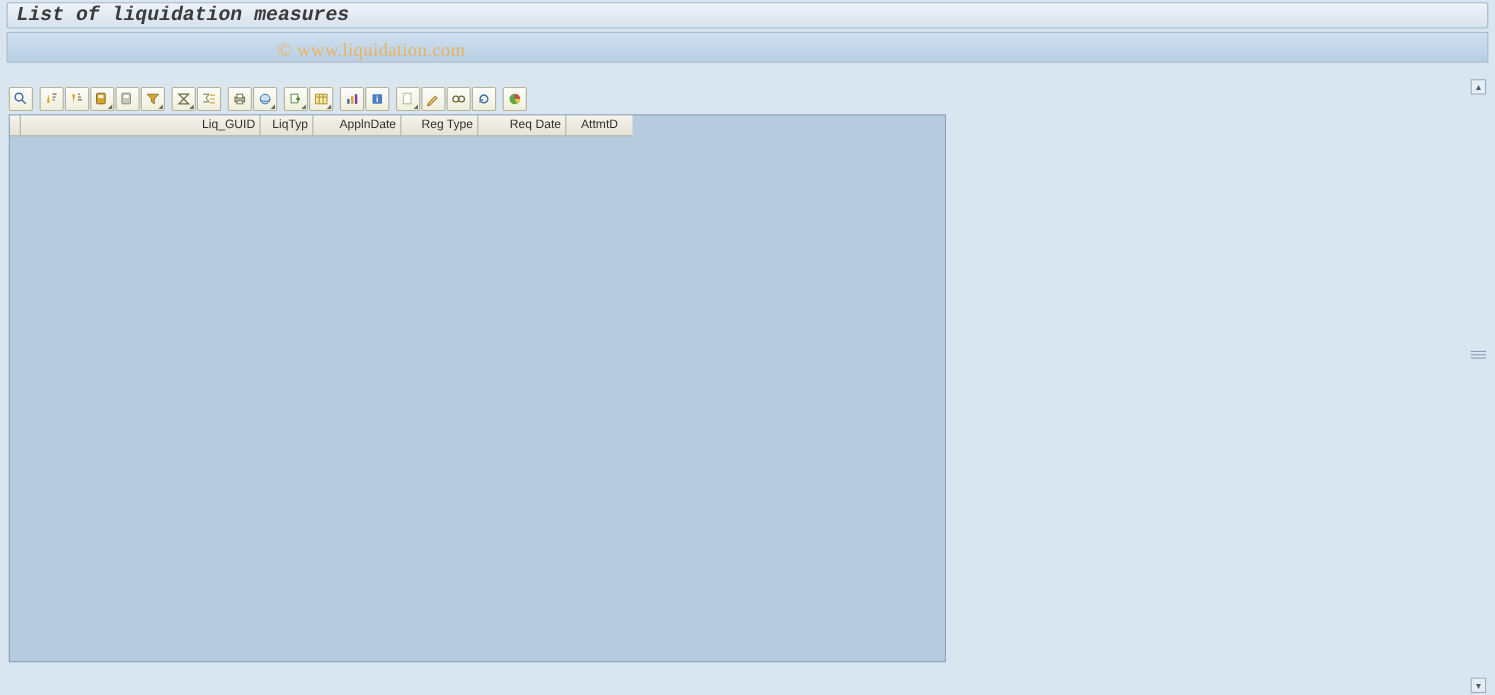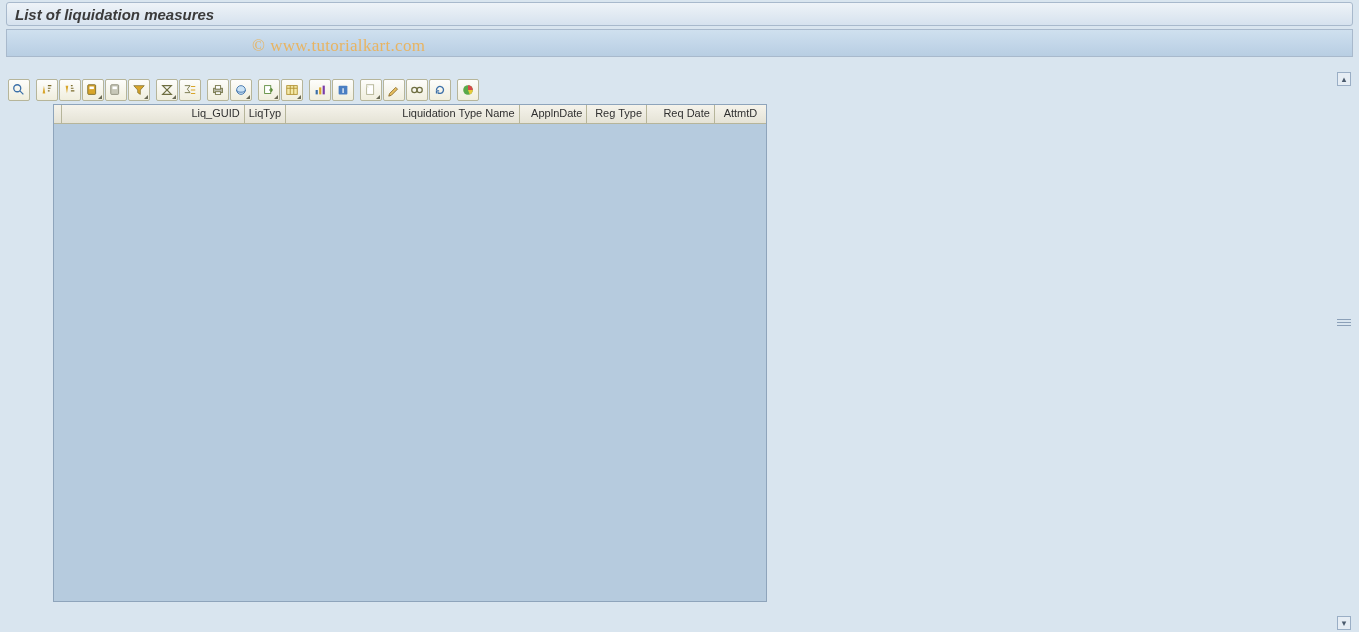--- a/index.html
+++ b/index.html
@@ -19,22 +19,23 @@
   background: linear-gradient(#eef3f8, #d6e2ee);
   border: 1px solid #a8b9cc;
   border-radius: 3px;
   padding-left: 8px;
   display: flex;
   align-items: center;
 }
 .title-bar-text {
   font-style: italic;
   font-weight: bold;
-  font-size: 15px;
+  font-size: 18px;
   color: #3b3b3b;
+  font-family: Liberation Mono, monospace;
 }
 .sub-bar {
   position: absolute;
   top: 29px; left: 6px; right: 6px;
   height: 28px;
   background: linear-gradient(#cfe0ef, #b8cee3);
   border: 1px solid #a8b9cc;
 }
 .watermark {
   position: absolute;
@@ -107,25 +108,24 @@
 .dd-corner {
   position: absolute;
   right: 1px; bottom: 1px;
   width: 0; height: 0;
   border-left: 4px solid transparent;
   border-bottom: 4px solid #6a6a55;
 }
 .grid-area {
   position: absolute;
   top: 104px; left: 8px;
-  width: 714px;
+  width: 852px;
   bottom: 30px;
   background: #b6cbde;
   border: 1px solid #8ea4bb;
-  margin-left: 45px;
 }
 .grid-header {
   display: flex;
   height: 19px;
 }
 .gh {
   background: linear-gradient(#f5f3eb, #e5e3d6);
   border-right: 1px solid #b6b59a;
   border-bottom: 1px solid #b6b59a;
   font-size: 11px;
@@ -146,21 +146,21 @@
 <body>
 
 <div class="title-bar">
   <span class="title-bar-text">List of liquidation measures</span>
 </div>
 
 <div class="sub-bar"></div>
 
 <div class="watermark">
   <span>©</span>
-  <span>www.tutorialkart.com</span>
+  <span>www.liquidation.com</span>
 </div>
 
 <div class="content-pane"></div>
 
 <div class="scroll-up">▴</div>
 <div class="drag-handle">
     <div></div>
     <div></div>
     <div></div>
   </div>
@@ -303,19 +303,18 @@
         <path d="M8 8h5.5A5.5 5.5 0 0 1 10 13z" fill="#e8c83a"></path>
       </svg>
     </div>
 </div>
 
 <div class="grid-area">
   <div class="grid-header">
     <div class="gh-sel"></div>
     <div class="gh" style="width:218px;text-align:right">Liq_GUID</div>
     <div class="gh" style="width:48px">LiqTyp</div>
-    <div class="gh" style="width:280px">Liquidation Type Name</div>
     <div class="gh" style="width:80px;text-align:right">ApplnDate</div>
     <div class="gh" style="width:70px">Reg Type</div>
     <div class="gh" style="width:80px;text-align:right">Req Date</div>
     <div class="gh" style="width:60px;text-align:center;border-right:none">AttmtD</div>
   </div>
 </div>
 
 </body></html>

